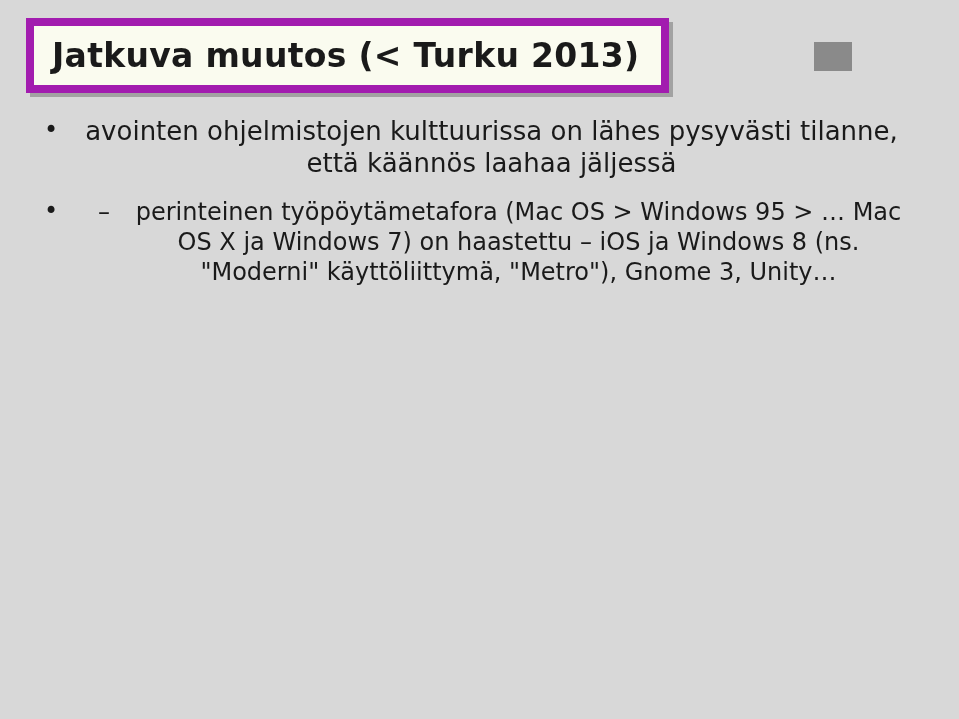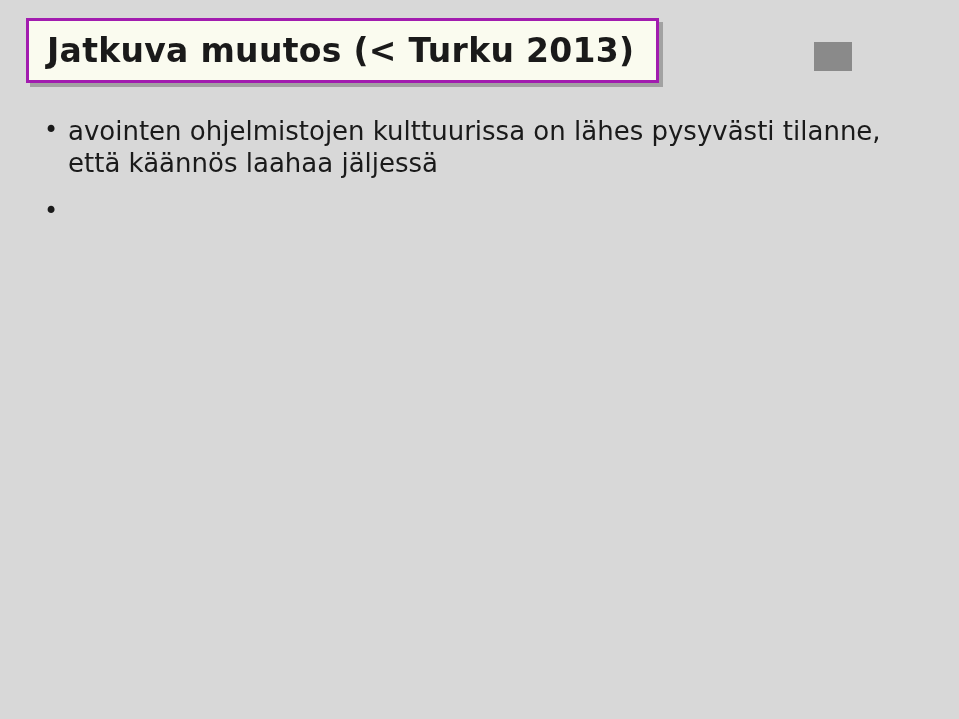--- a/index.html
+++ b/index.html
@@ -15,21 +15,21 @@
     width: 959px;
     height: 719px;
     background: #d8d8d8;
     box-sizing: border-box;
   }
   .title-box {
     position: absolute;
     left: 26px;
     top: 18px;
     background: #fafbef;
-    border: 3px solid #a21caf;
+    border: 8px solid #a21caf;
     padding: 10px 22px 10px 18px;
     box-shadow: 4px 4px 0 rgba(0,0,0,0.25);
   }
   .title-box h1 {
     margin: 0;
     font-size: 33px;
     font-weight: bold;
     color: #1a1a1a;
     letter-spacing: 0.3px;
     white-space: nowrap;
@@ -53,20 +53,21 @@
   }
   ul.bullets {
     list-style: none;
     margin: 0;
     padding: 0;
   }
   ul.bullets > li {
     position: relative;
     padding-left: 30px;
     margin-bottom: 18px;
+    text-align: center;
   }
   ul.bullets > li::before {
     content: "•";
     position: absolute;
     left: 6px;
     top: 0;
     color: #1a1a1a;
     font-size: 24px;
     line-height: 1.2;
   }
@@ -101,18 +102,21 @@
     <h1>Jatkuva muutos (&lt; Turku 2013)</h1>
   </div>
 
   <div class="content">
     <ul class="bullets">
       <li>
         <span>avointen ohjelmistojen kulttuurissa on lähes pysyvästi tilanne, että käännös laahaa jäljessä</span>
       </li>
       <li>
         <ul class="sub">
+          <li>
+            <span>perinteinen työpöytämetafora (Mac OS &gt; Windows 95 &gt; … Mac OS X ja Windows 7) on haastettu – iOS ja Windows 8 (ns. "Moderni" käyttöliittymä, "Metro"), Gnome 3, Unity…</span>
+          </li>
         </ul>
       </li>
     </ul>
   </div>
 
 </div>
 
 </body></html>

